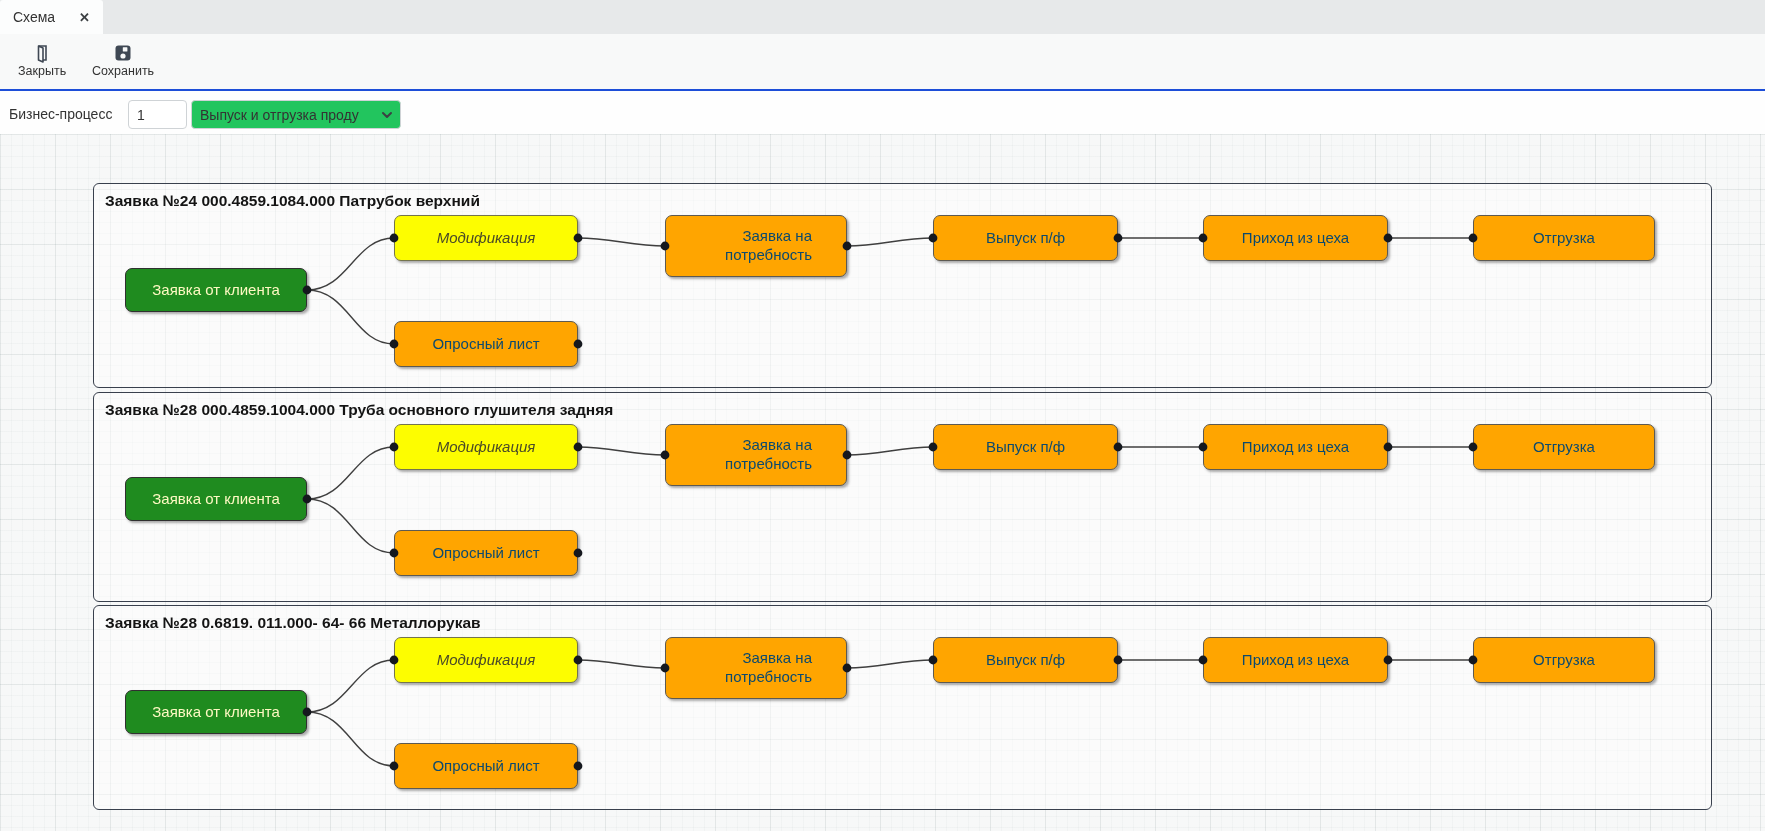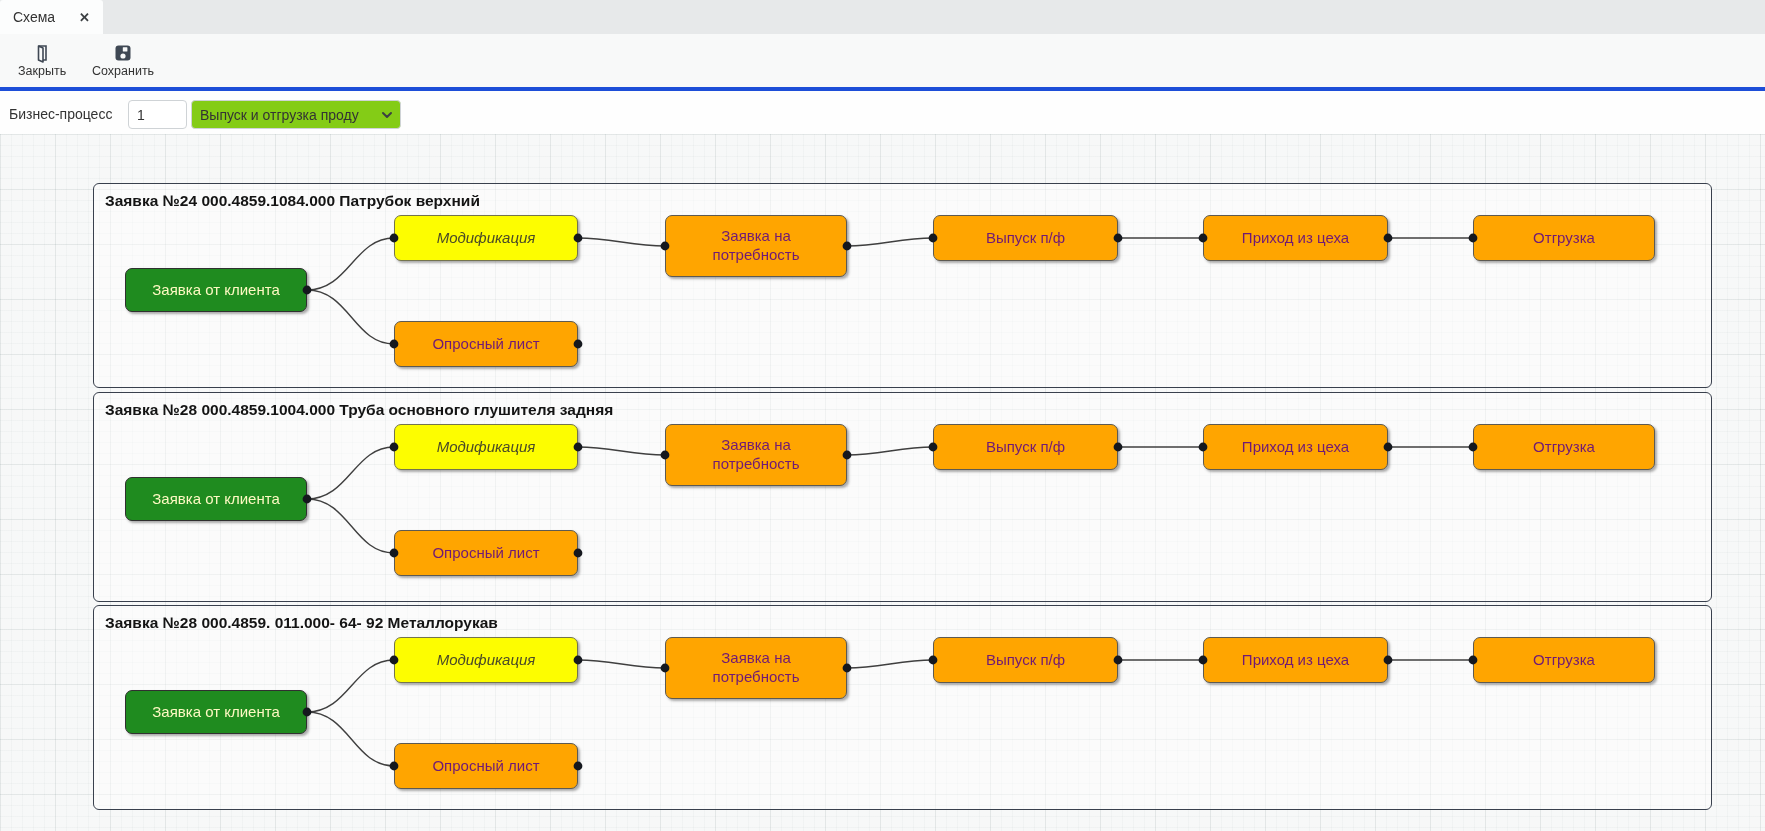--- a/index.html
+++ b/index.html
@@ -10,37 +10,37 @@
   
   .tabbar { position: absolute; left: 0; top: 0; right: 0; height: 34px; background: #e7e9ea; }
   .tab { position: absolute; left: 0; top: 0; width: 103px; height: 34px; background: #fcfdfd;
     display: flex; align-items: center; padding: 12px 13px; font-size: 14px; color: #333;
     border-radius: 3px 3px 0 0; }
   .tab-title { flex: 1; }
   .tab-close { font-size: 13px; font-weight: 700; color: #3c4043; cursor: pointer; }
 
   
   .toolbar { position: absolute; left: 0; top: 34px; right: 0; height: 57px; background: #f8f9f9;
-    border-bottom: 4px solid #1d4ed8; }
+    border-bottom: 2px solid #1d4ed8; }
   .tool-btn { position: absolute; top: 5px; display: flex; flex-direction: column; align-items: center;
     gap: 1px; font-size: 12.5px; color: #333; padding: 4px 6px; cursor: pointer; border-radius: 3px; }
   .tool-btn svg { display: block; }
   .btn-close { left: 12px; }
   .btn-save { left: 86px; }
   .overflow-text { position: absolute; right: -3px; top: 62px; font-size: 14px; color: #333; }
 
   
   .formrow { position: absolute; left: 0; top: 91px; right: 0; height: 43px; background: #fefefe; }
   .form-label { position: absolute; left: 9px; top: 9px; height: 29px; line-height: 29px;
     font-size: 14px; color: #333; }
   .num-input { position: absolute; left: 128px; top: 9px; width: 59px; height: 29px;
     border: 1px solid #cfd3d6; border-radius: 4px; background: #fff; font-size: 14px; color: #333;
     padding: 0 8px; font-family: "Liberation Sans", sans-serif; }
   .combo { position: absolute; left: 191px; top: 9px; width: 210px; height: 29px;
-    border: 1px solid #cfd3d6; border-radius: 4px; background: #84cc16; display: flex; align-items: center;
+    border: 1px solid #cfd3d6; border-radius: 4px; background: #22c55e; display: flex; align-items: center;
     cursor: pointer; }
   .combo-value { flex: 1; font-size: 14px; color: #333; padding-left: 8px; white-space: nowrap;
     overflow: hidden; }
   .combo-chevron { width: 26px; flex: 0 0 26px; display: flex; align-items: center; justify-content: center; }
 
   
   .canvas { position: absolute; left: 0; top: 134px; right: 0; bottom: 0;
     background-color: #f7f8f8;
     background-image:
       linear-gradient(rgba(110,130,130,0.10) 1px, transparent 1px),
@@ -52,21 +52,21 @@
   .group { position: absolute; left: 93px; width: 1619px; border: 1.5px solid #39404d;
     border-radius: 6px; background: rgba(255,255,255,0.45); }
   .group-title { position: absolute; left: 11px; top: 8px; font-size: 15.5px; font-weight: 700;
     color: #141414; white-space: nowrap; text-align: center; }
 
   .node { position: absolute; display: flex; align-items: center; justify-content: center;
     border-radius: 7px; border: 1.5px solid #5d5a52; box-shadow: 2px 2px 2.5px rgba(50,50,50,0.40);
     cursor: pointer; z-index: 2; }
   .node-label { font-size: 15px; line-height: 1.25; text-align: center; }
   .t-orange { background: #ffa500; }
-  .t-orange .node-label { color: #701a75; }
+  .t-orange .node-label { color: #0c4a6e; text-align: right; }
   .t-yellow { background: #fdfd00; border-color: #74744e; font-style: italic; }
   .t-yellow .node-label { color: #4a4a28; }
   .t-green  { background: #1f8b1f; border-color: #303030; }
   .t-green .node-label { color: #fef9c3; }
   .n-demand .node-label { max-width: 112px; }
 
   .edge-layer { position: absolute; left: 0; top: 0; z-index: 3; pointer-events: none; }
   .edge-layer path { pointer-events: stroke; cursor: pointer; }
   .edge-layer circle { pointer-events: auto; cursor: crosshair; }
 </style>
@@ -201,21 +201,21 @@
         <circle cx="753" cy="62" r="4.4" fill="#15181e"></circle>
         <circle cx="839" cy="54" r="4.4" fill="#15181e"></circle>
         <circle cx="1024" cy="54" r="4.4" fill="#15181e"></circle>
         <circle cx="1109" cy="54" r="4.4" fill="#15181e"></circle>
         <circle cx="1294" cy="54" r="4.4" fill="#15181e"></circle>
         <circle cx="1379" cy="54" r="4.4" fill="#15181e"></circle>
       </svg>
     </div>
 
   <div class="group" style="top: 471px; height: 205px;">
-    <span class="group-title">Заявка №28 000.4859. 011.000- 64- 92 Металлорукав</span>
+    <span class="group-title">Заявка №28 0.6819. 011.000- 64- 66 Металлорукав</span>
   <div class="node t-green n-client" style="left: 31px; top: 84px; width: 182px; height: 44px;">
         <span class="node-label">Заявка от клиента</span>
       </div>
       <div class="node t-yellow n-modif" style="left: 300px; top: 31px; width: 184px; height: 46px;">
         <span class="node-label">Модификация</span>
       </div>
       <div class="node t-orange n-survey" style="left: 300px; top: 137px; width: 184px; height: 46px;">
         <span class="node-label">Опросный лист</span>
       </div>
       <div class="node t-orange n-demand" style="left: 571px; top: 31px; width: 182px; height: 62px;">

